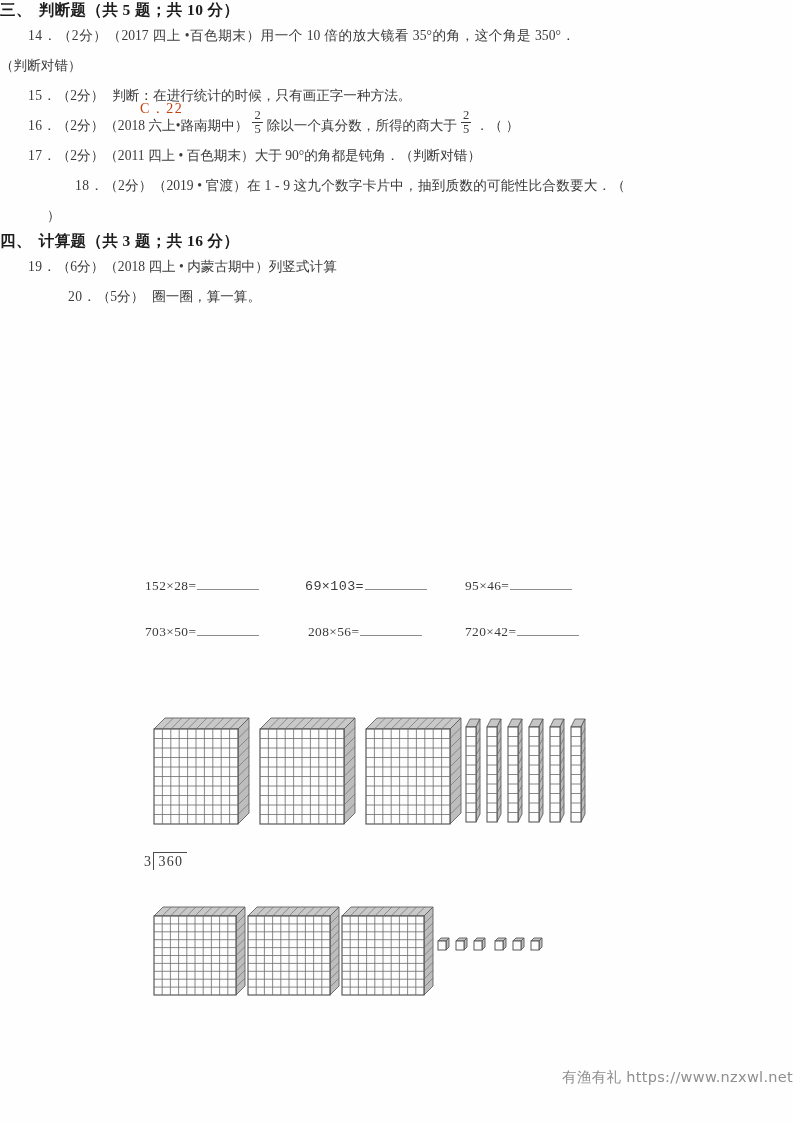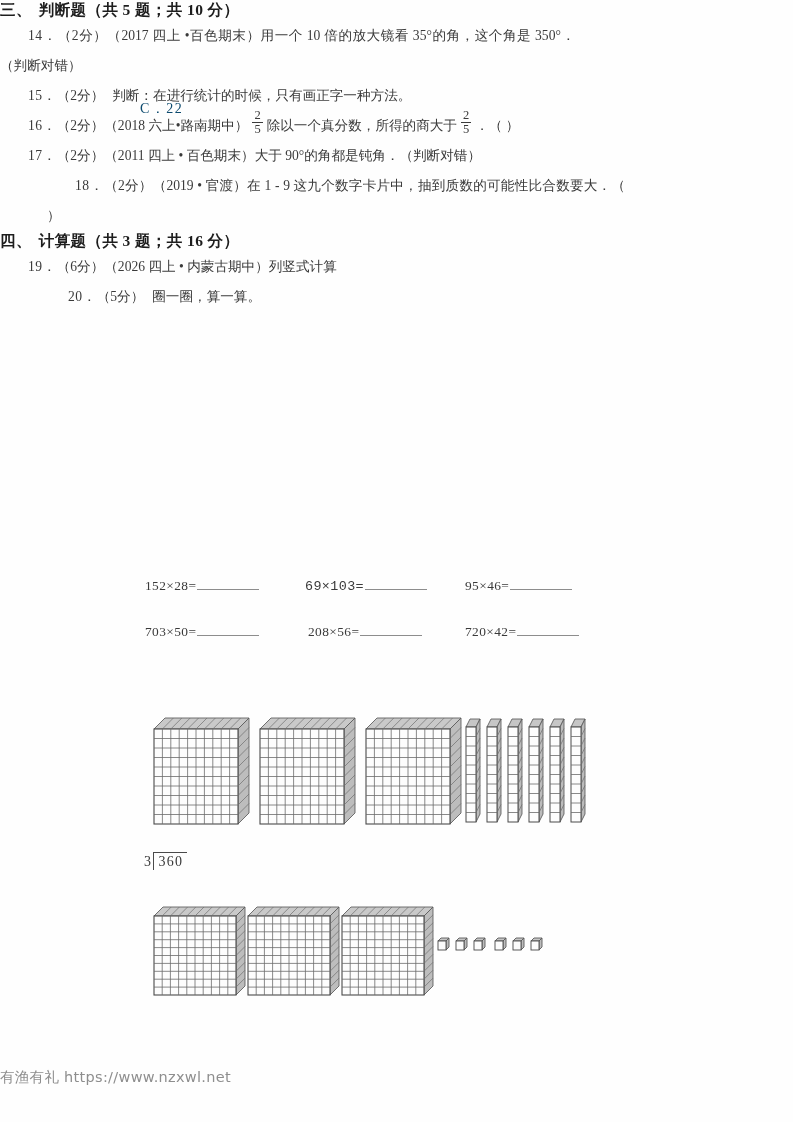--- a/index.html
+++ b/index.html
@@ -21,21 +21,21 @@
     background: #fefefe;
   }
 
   
   .blk { position: absolute; }
 
   .opt-line {
     left: 140px; top: 100px;
     font-size: 14px;
     letter-spacing: 1.5px;
-    color: #0c4a6e;
+    color: #c2410c;
   }
 
   .section-head {
     left: 113px;
     font-size: 15.5px;
     font-weight: bold;
     color: #1d1d1d;
     letter-spacing: 0.4px;
     white-space: nowrap;
   }
@@ -99,21 +99,21 @@
   
   .blocks { position: absolute; }
   .blk-item { position: absolute; }
   .blk-item svg { display: block; }
 
   
   .footer {
     position: absolute;
     left: 0; right: 0;
     top: 1068px;
-    text-align: left;
+    text-align: right;
     font-family: "DejaVu Sans", "Liberation Sans", sans-serif;
     font-size: 14.5px;
     color: #8e8e8e;
     letter-spacing: 0.3px;
   }
 </style>
 </head>
 <body>
 
 <div class="page">
@@ -142,21 +142,21 @@
 
   <div class="q" style="top:407px; width:578px;padding-left:47px;">
     <span class="indent"></span><span class="qnum">18．</span><span>（2分）</span><span>（2019 • 官渡）</span><span>在 1 - 9 这九个数字卡片中，抽到质数的可能性比合数要大．（      ）</span>
   </div>
 
   <div class="section-head" style="top:483px;">
     <span class="num">四、</span><span>计算题</span><span class="meta">（共 3 题；共 16 分）</span>
   </div>
 
   <div class="q" style="top:528px;">
-    <span class="indent"></span><span class="qnum">19．</span><span>（6分）</span><span>（2026 四上 • 内蒙古期中）</span><span>列竖式计算</span>
+    <span class="indent"></span><span class="qnum">19．</span><span>（6分）</span><span>（2018 四上 • 内蒙古期中）</span><span>列竖式计算</span>
   </div>
 
   <div class="calc-row" style="top:578px;">
     <span class="calc-cell" style="left:0px;"><span>152×28=</span><span class="blank"></span></span>
     <span class="calc-cell" style="left:160px;font-family:Liberation Mono, monospace;"><span>69×103=</span><span class="blank"></span></span>
     <span class="calc-cell" style="left:320px;"><span>95×46=</span><span class="blank"></span></span>
   </div>
 
   <div class="calc-row" style="top:624px;">
     <span class="calc-cell" style="left:0px;"><span>703×50=</span><span class="blank"></span></span>

